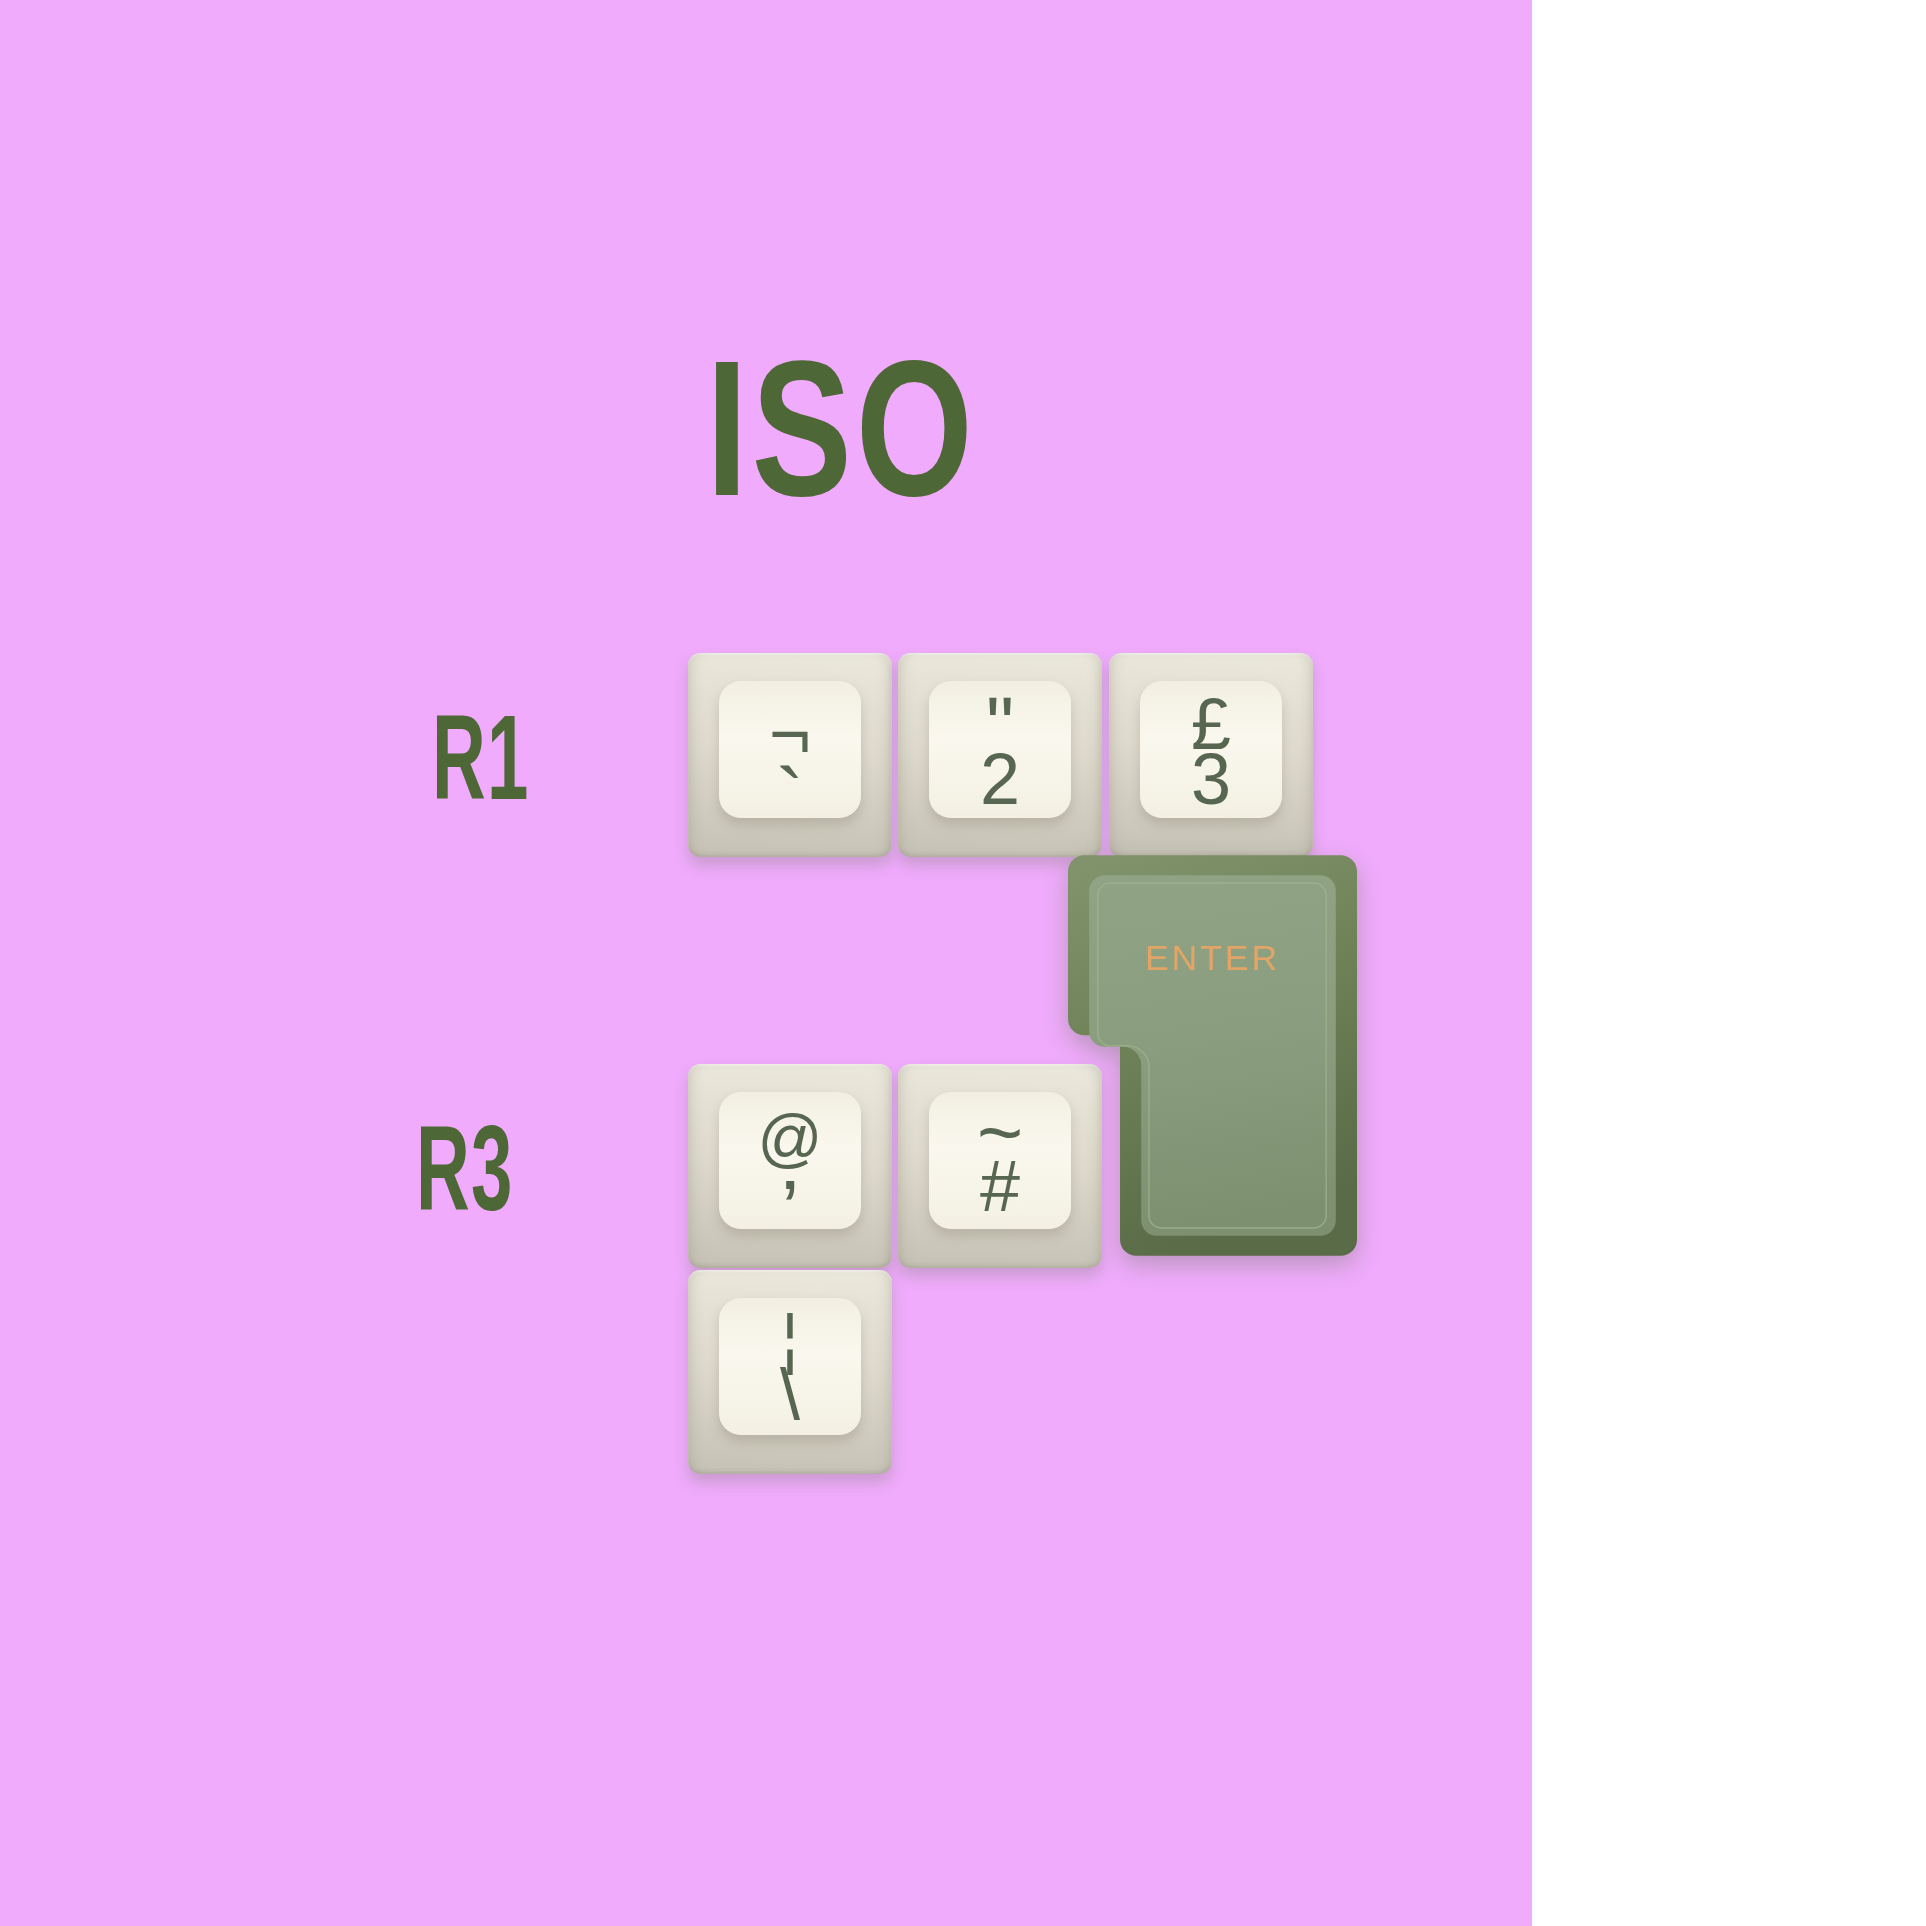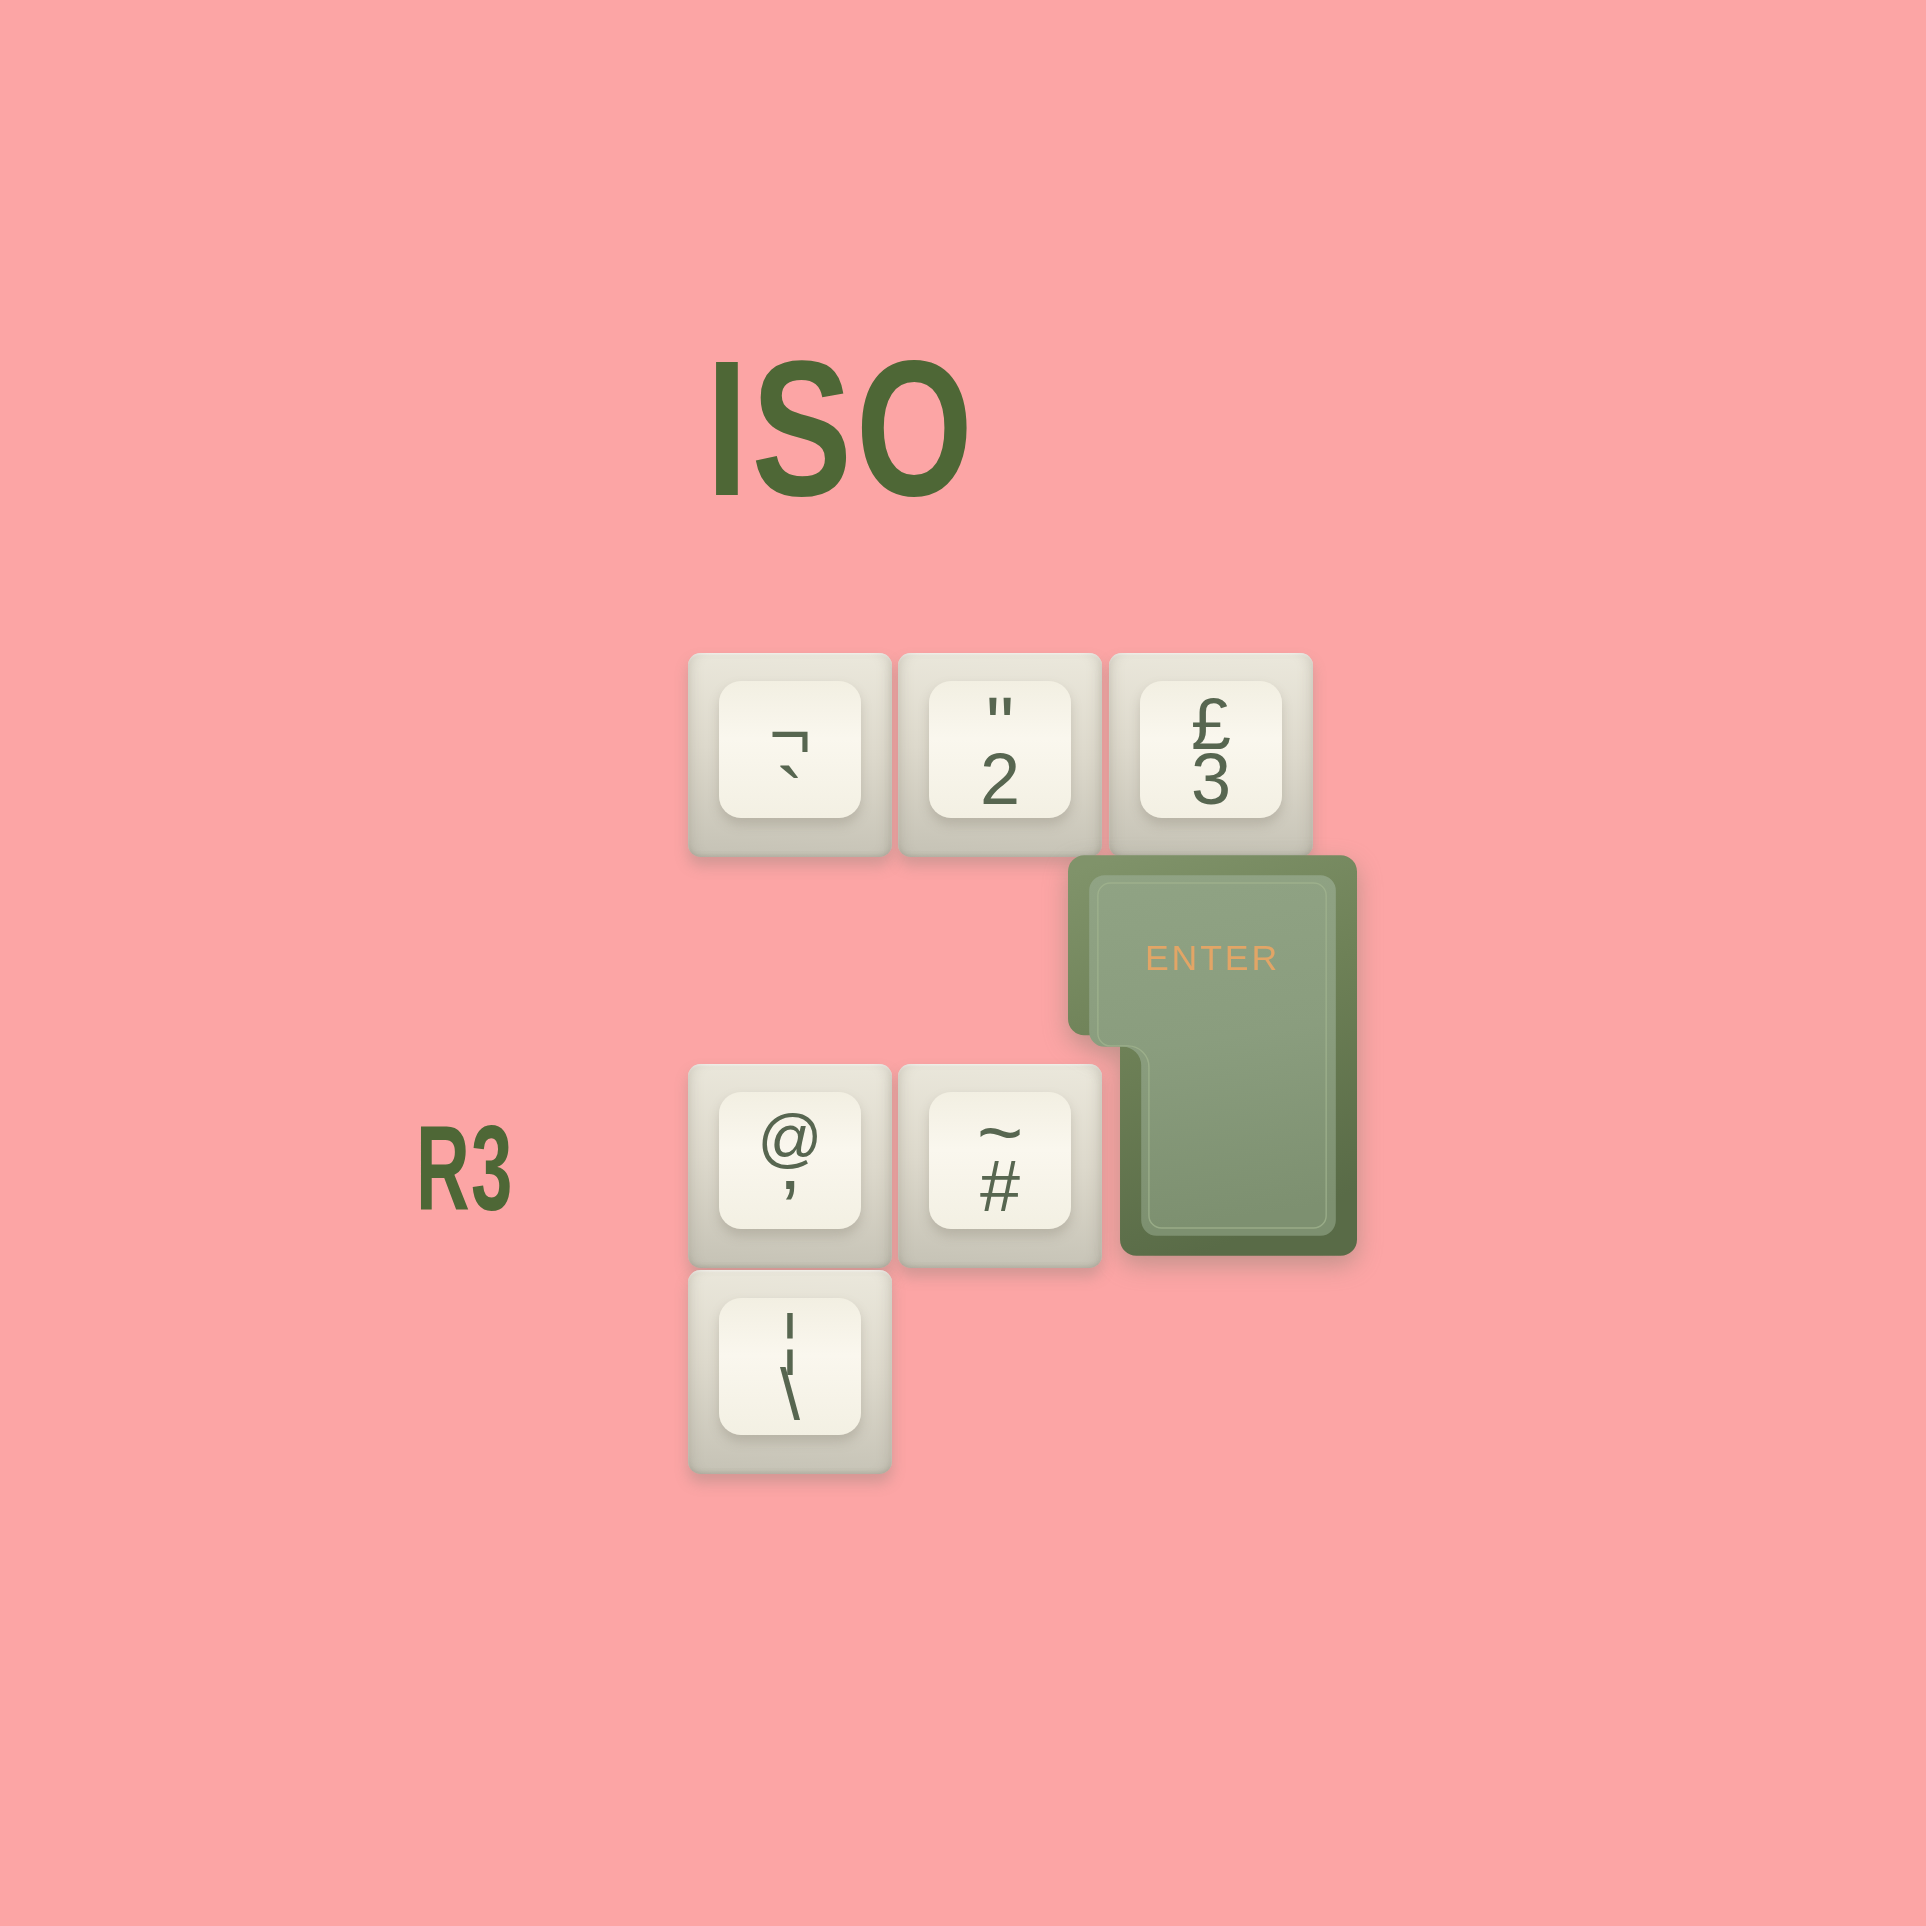--- a/index.html
+++ b/index.html
@@ -1,20 +1,20 @@
 <!DOCTYPE html>
 <html style="font-size:7.7px"><head>
 <meta charset="utf-8">
 <style>
   html, body { margin: 0; padding: 0; }
   .canvas {
     position: relative;
-    width: 1926px;
+    width: 1532px;
     height: 1926px;
-    background: #fca5a5;
+    background: #f0abfc;
     overflow: hidden;
     font-family: "Liberation Sans", sans-serif;
   }
 
   
   .green-text {
     position: absolute;
     color: #4e6736;
     font-weight: bold;
     line-height: 1;
@@ -77,20 +77,23 @@
 </style>
 </head>
 <body>
 
 <div class="canvas">
 
   <div class="green-text title" style="left:706px; top:332px">
     <span class="cond">ISO</span>
   </div>
 
+  <div class="green-text row-label" style="left:432px; top:697px">
+    <span class="cond">R1</span>
+  </div>
   <div class="green-text row-label" style="left:416px; top:1108px">
     <span class="cond">R3</span>
   </div>
 
   <div class="key" style="left:688px; top:653px">
     <div class="face">
       <span class="lg lt" style="top:17.3px">¬</span>
       <span class="lg lb hang">`</span>
     </div>
   </div>

